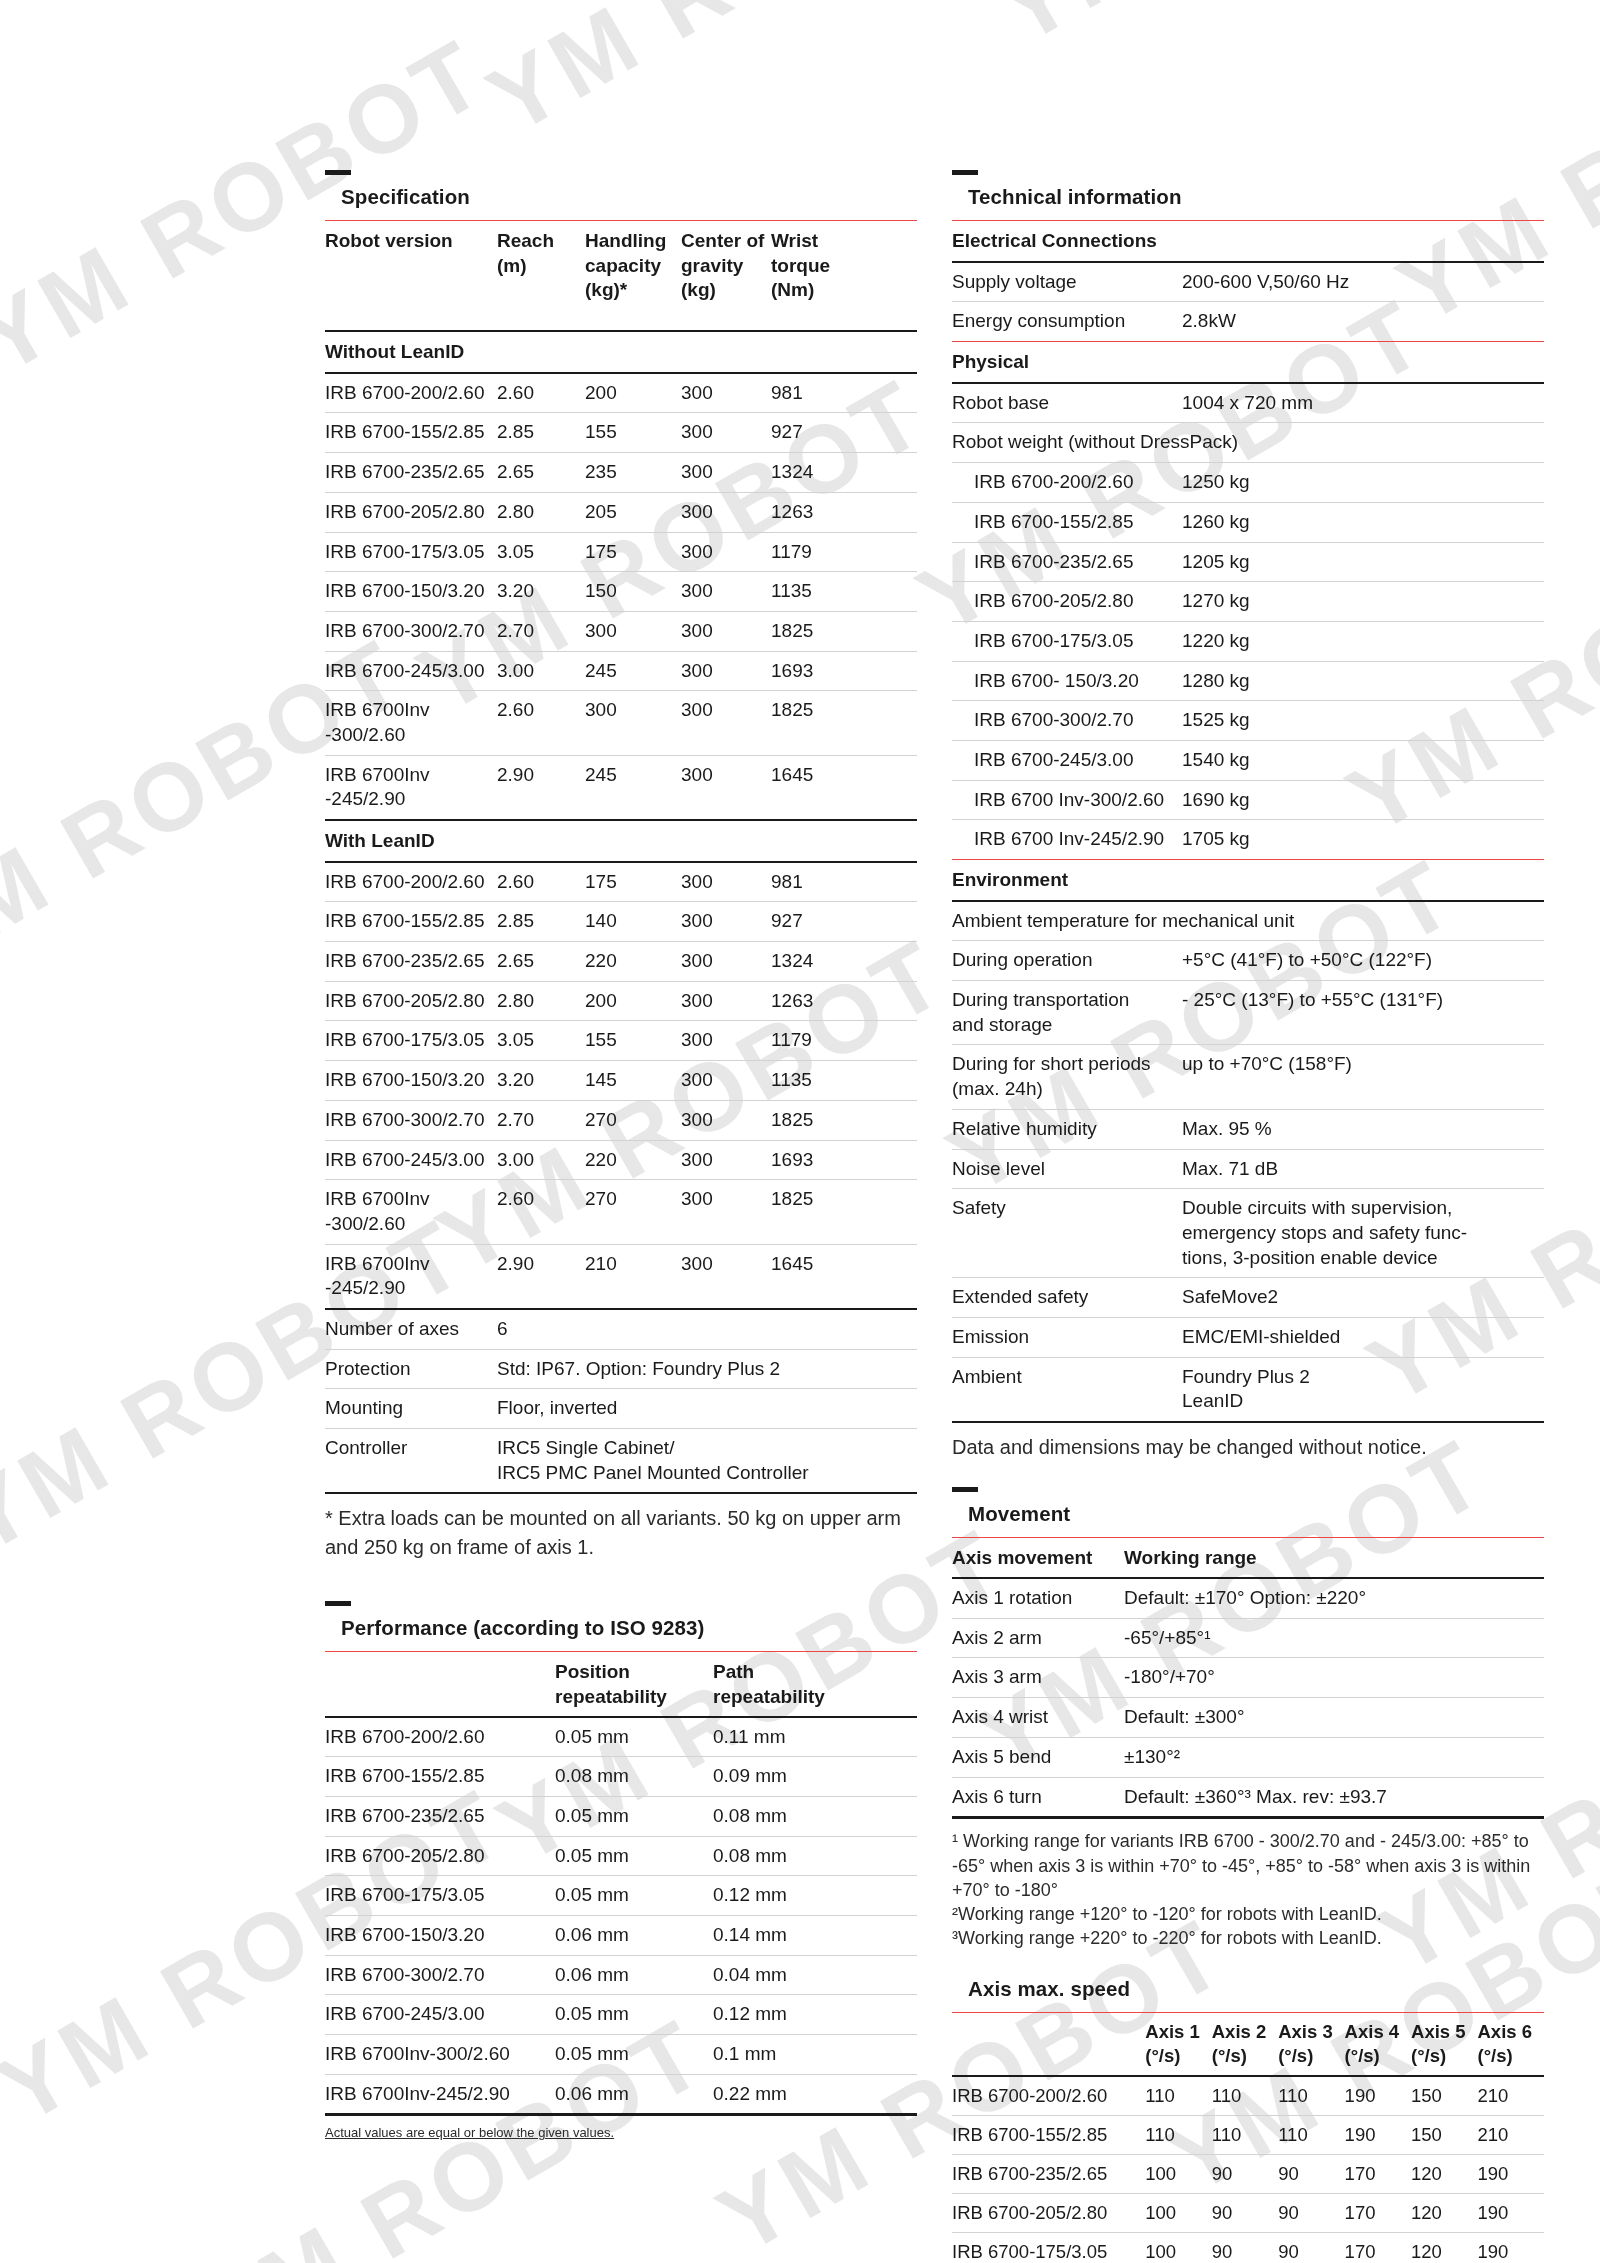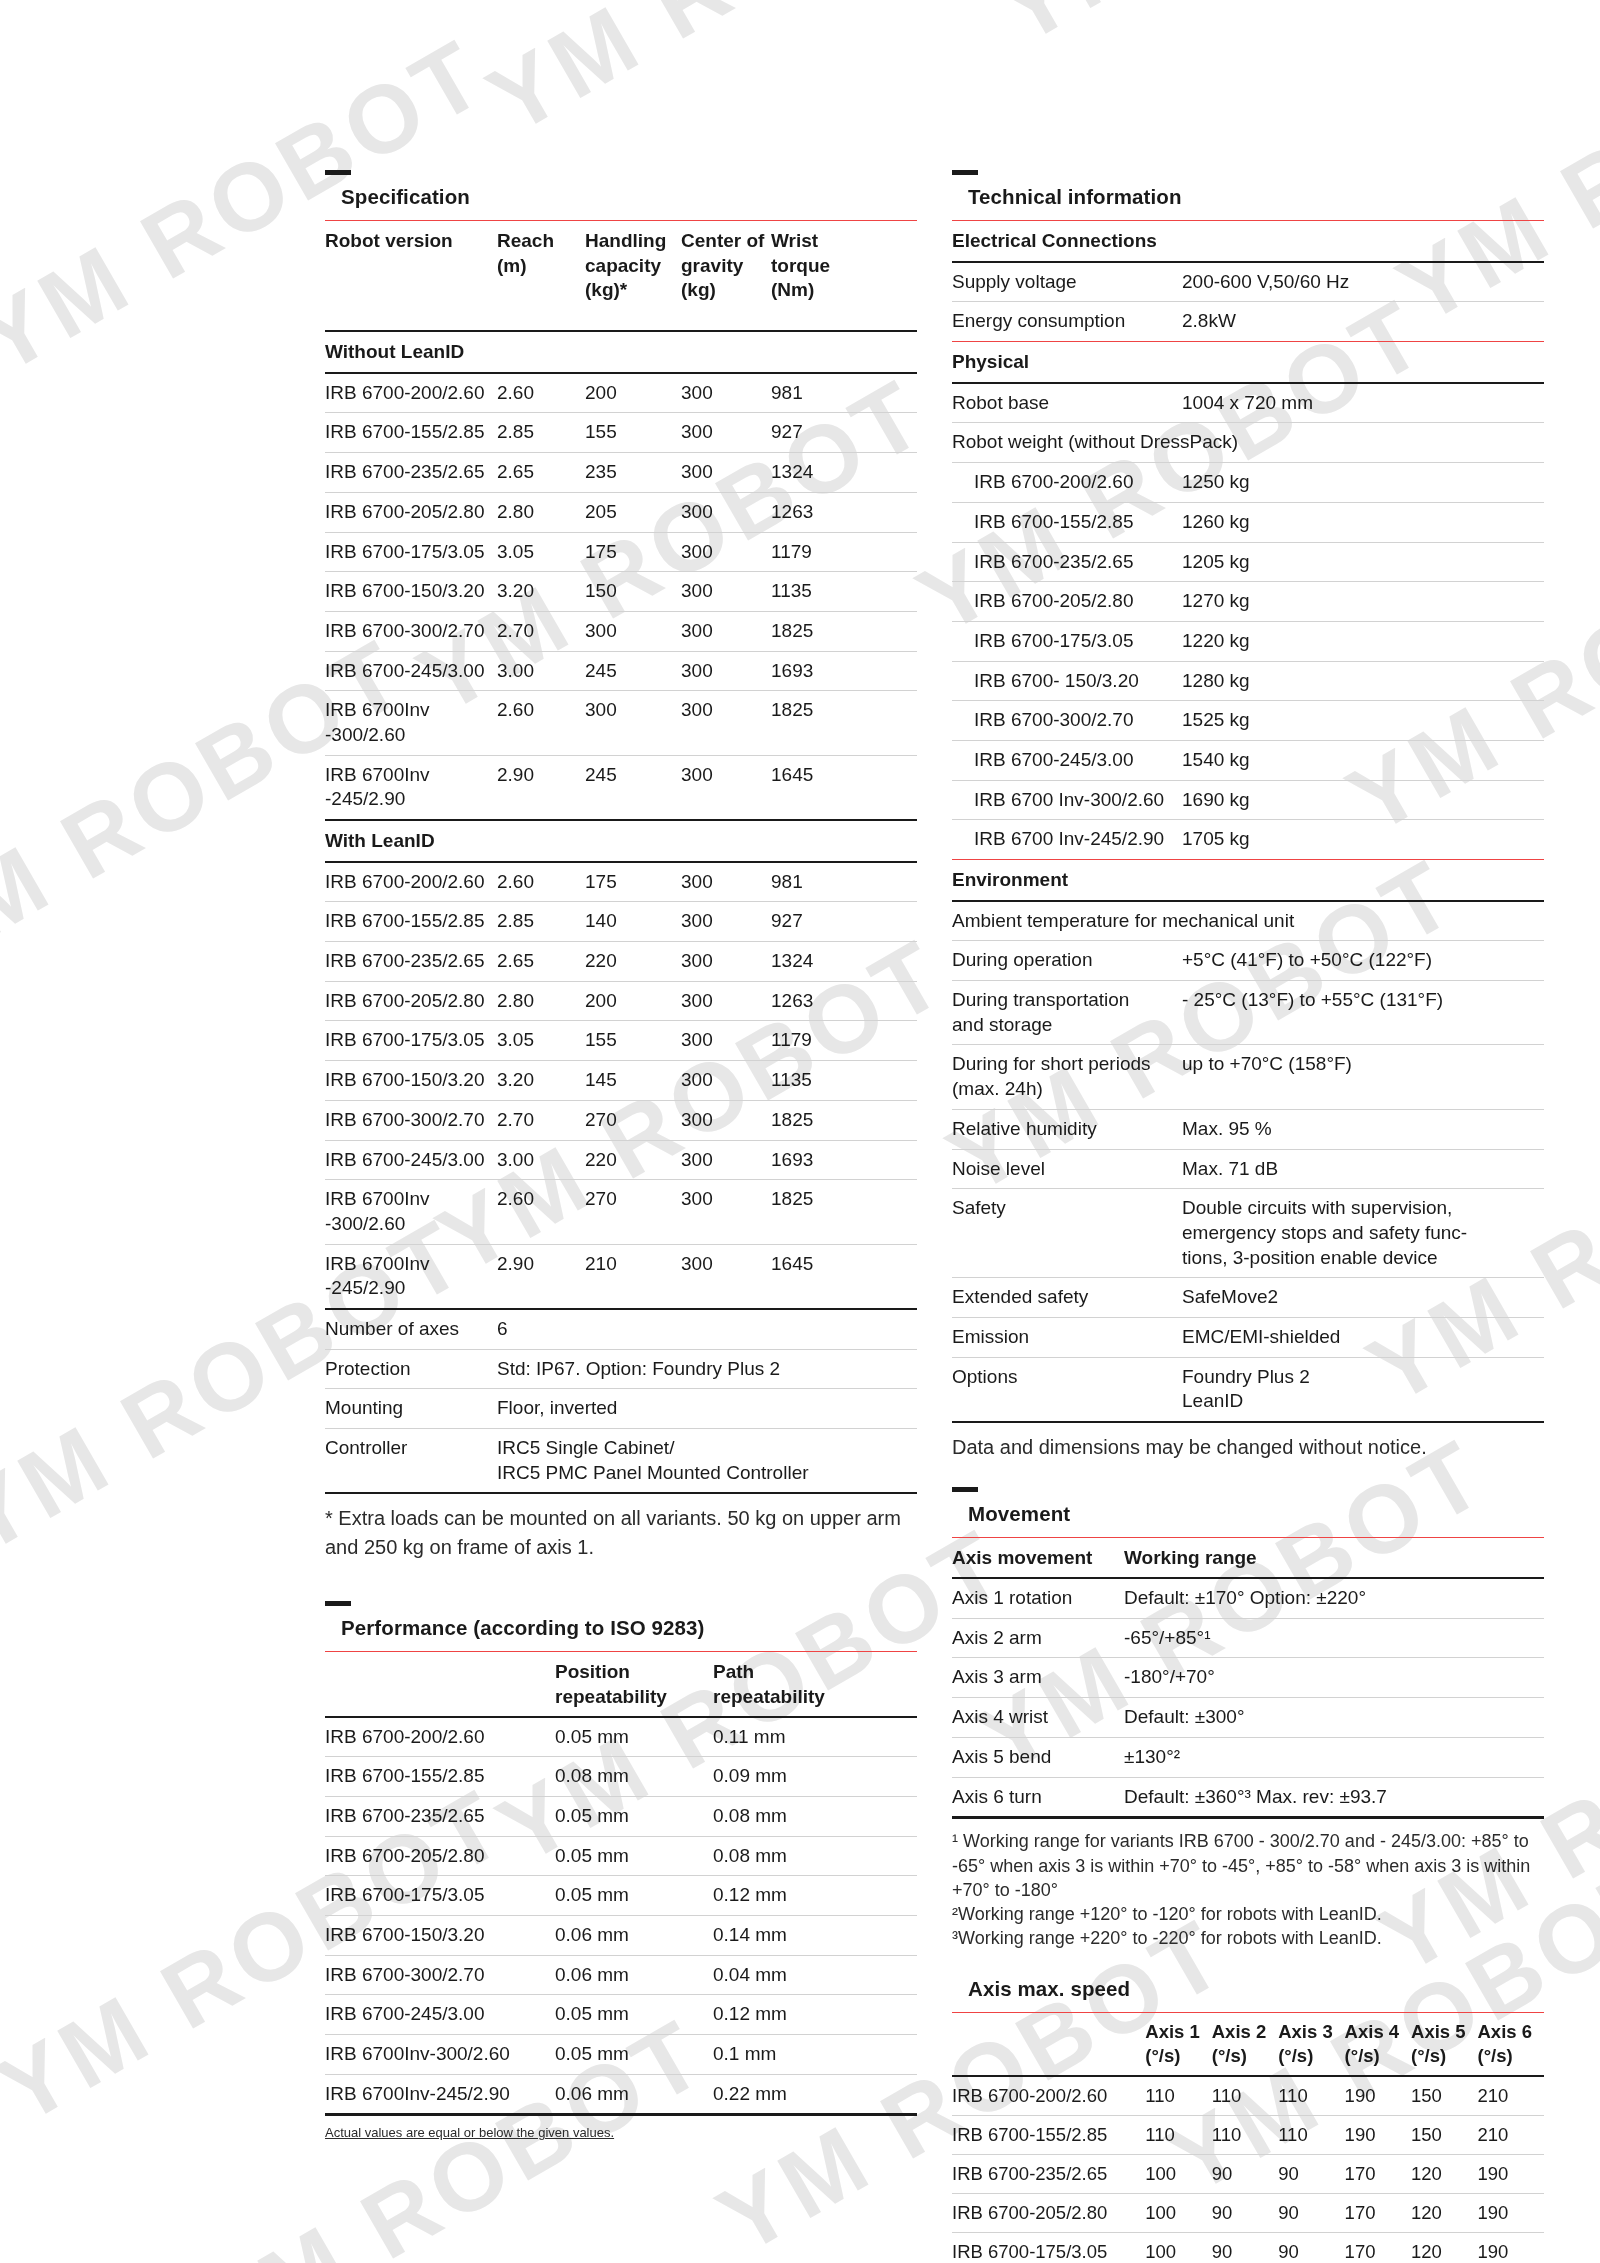--- a/index.html
+++ b/index.html
@@ -546,21 +546,21 @@
             </tr>
             <tr class="rule-thin">
               <td class="nowrap">Extended safety</td>
               <td>SafeMove2</td>
             </tr>
             <tr class="rule-thin">
               <td class="nowrap">Emission</td>
               <td>EMC/EMI-shielded</td>
             </tr>
             <tr class="rule-thin">
-              <td class="nowrap">Options</td>
+              <td class="nowrap">Ambient</td>
               <td>Foundry Plus 2<br>LeanID</td>
             </tr>
             <tr class="rule-mid">
               <td colspan="2" style="padding: 0px; height: 0px;"></td>
             </tr>
           </tbody>
       </table>
 
       <div class="footnote">Data and dimensions may be changed without notice.</div>
 

